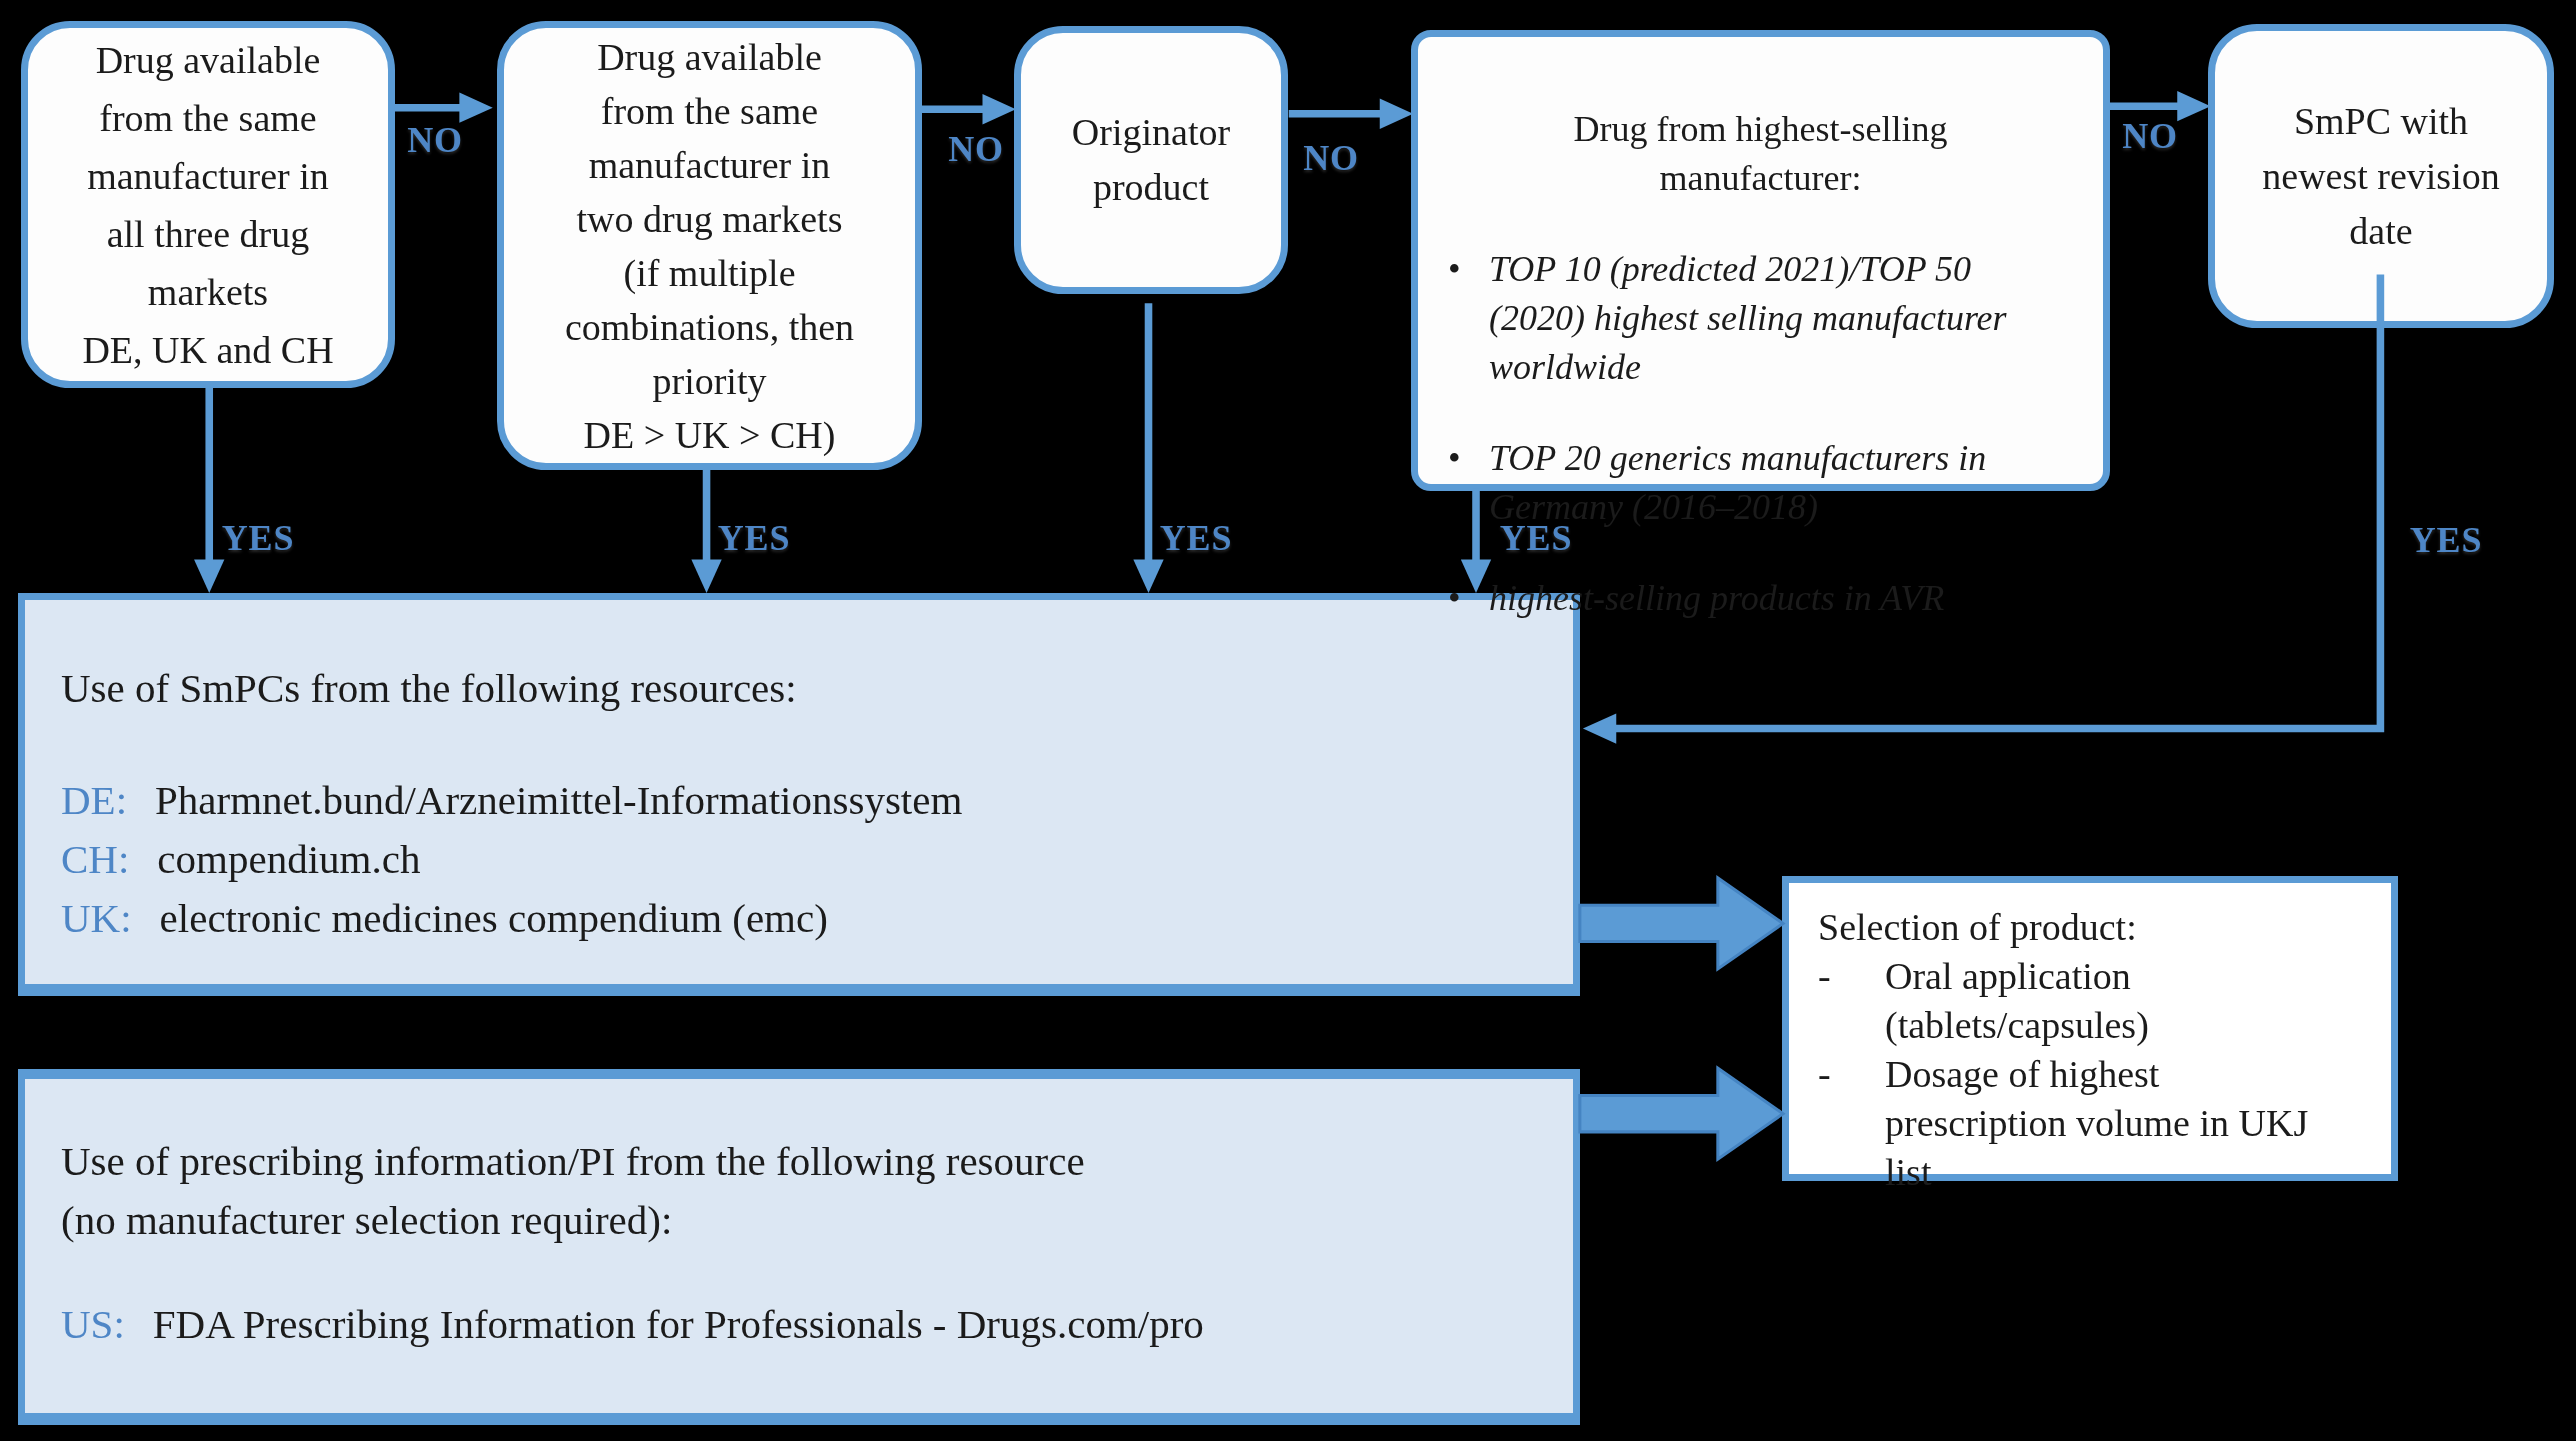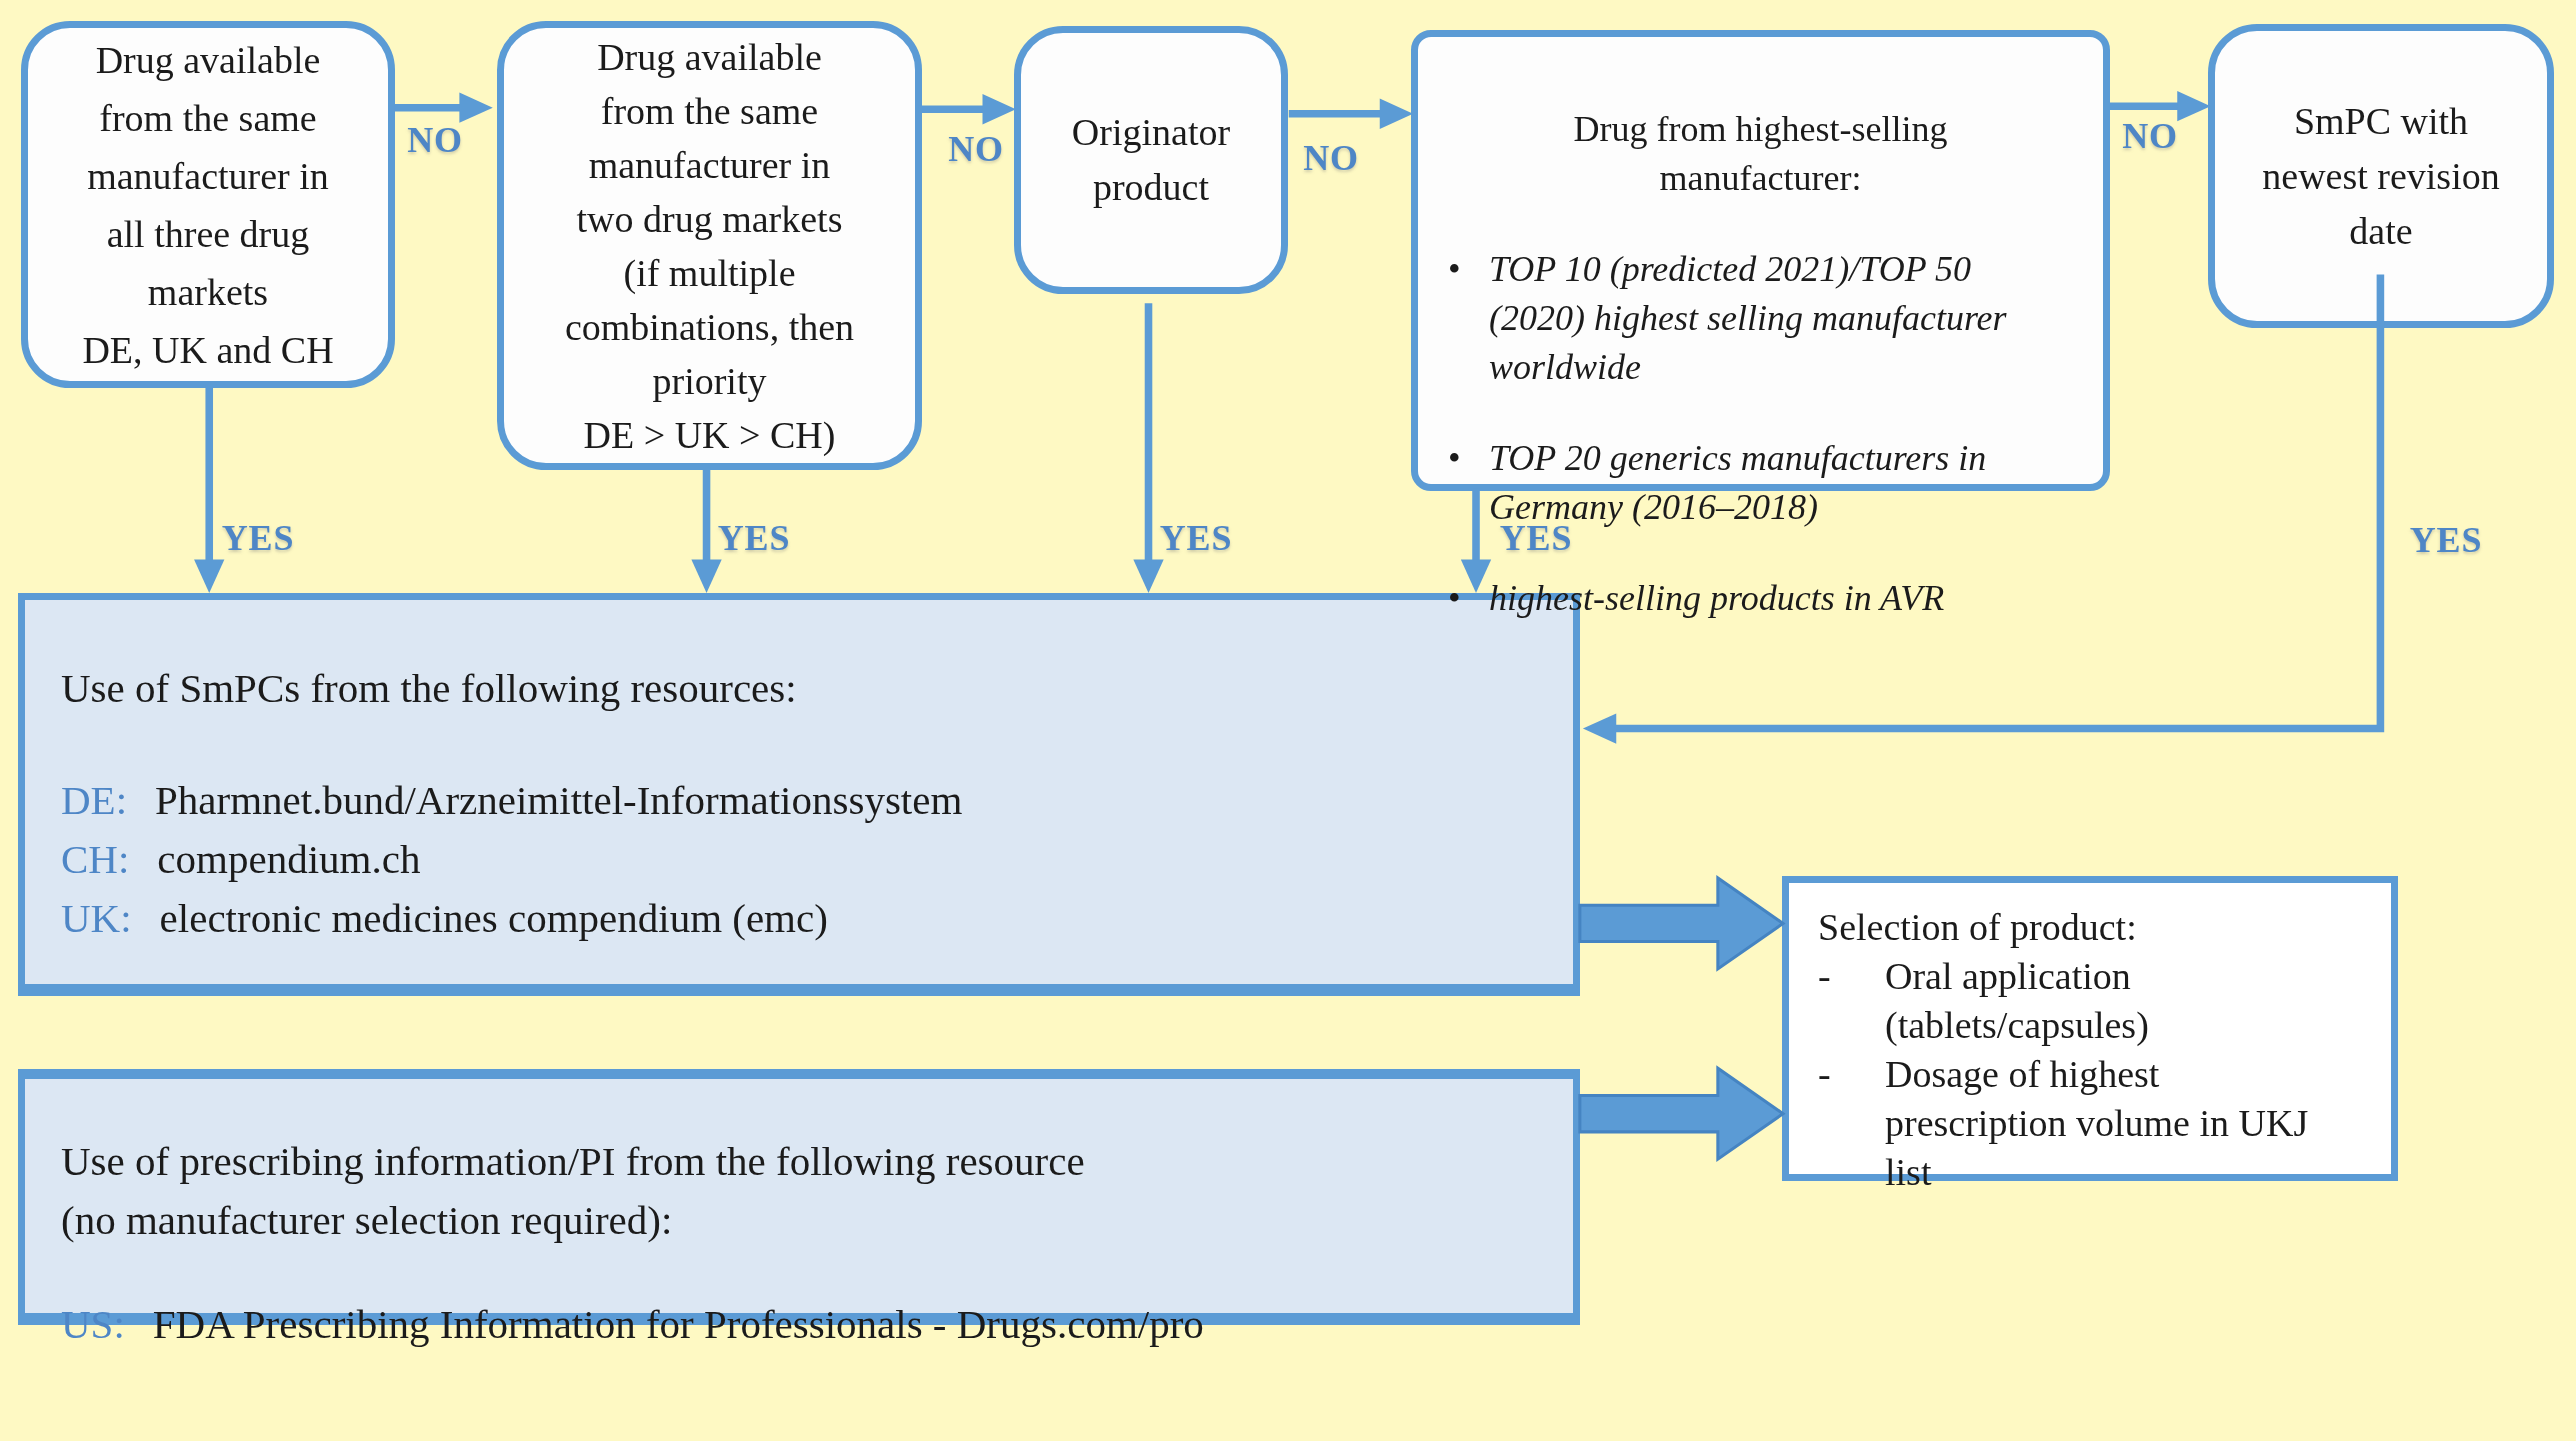--- a/index.html
+++ b/index.html
@@ -1,20 +1,20 @@
 <!DOCTYPE html>
 <html style="font-size:12px"><head>
 <meta charset="utf-8">
 <style>
   html, body { margin: 0; padding: 0; background: #ffffff; }
   .canvas {
     position: relative;
     width: 2576px;
     height: 1442px;
-    background: #fef9c3;
+    background: #000000;
     font-family: "Liberation Serif", "DejaVu Serif", serif;
     color: #1b1b1b;
     overflow: hidden;
   }
   svg.connectors {
     position: absolute;
     left: 0; top: 0;
     width: 2576px; height: 1442px;
     z-index: 3;
     pointer-events: none;
@@ -166,21 +166,21 @@
       <span class="prefix">DE:</span><span>Pharmnet.bund/Arzneimittel-Informationssystem</span>
     </div>
     <div class="entry">
       <span class="prefix">CH:</span><span>compendium.ch</span>
     </div>
     <div class="entry">
       <span class="prefix">UK:</span><span>electronic medicines compendium (emc)</span>
     </div>
   </div>
 
-  <div class="bigbox" style="left:18px; top:1069px; width:1562px; height:256px; padding:53px 30px 0 36px; border-top-width:10.6px;">
+  <div class="bigbox" style="left:18px; top:1069px; width:1562px; height:356px; padding:53px 30px 0 36px; border-top-width:10.6px;">
     <div class="heading">Use of prescribing information/PI from the following resource
 (no manufacturer selection required):</div>
     <div class="gap60"></div>
     <div class="entry">
       <span class="prefix">US:</span><span>FDA Prescribing Information for Professionals -  Drugs.com/pro</span>
     </div>
   </div>
 
   <div class="selbox" style="left:1782px; top:876px; width:616px; height:305px;">
     <div>Selection of product:</div>

